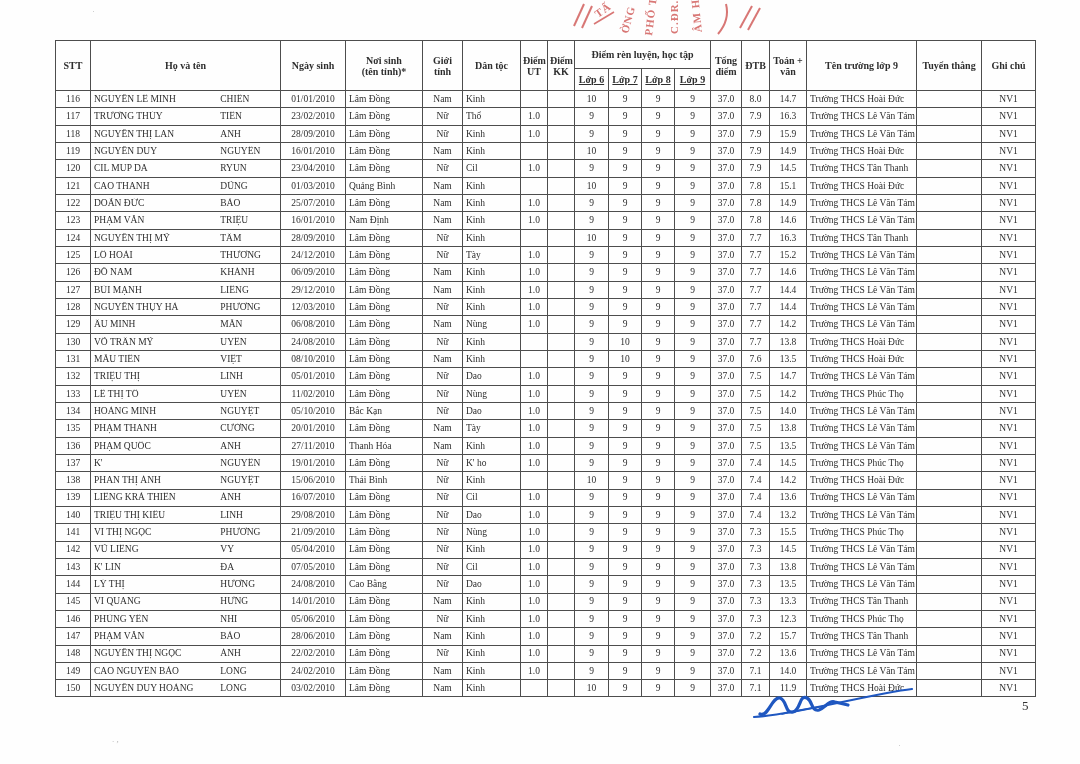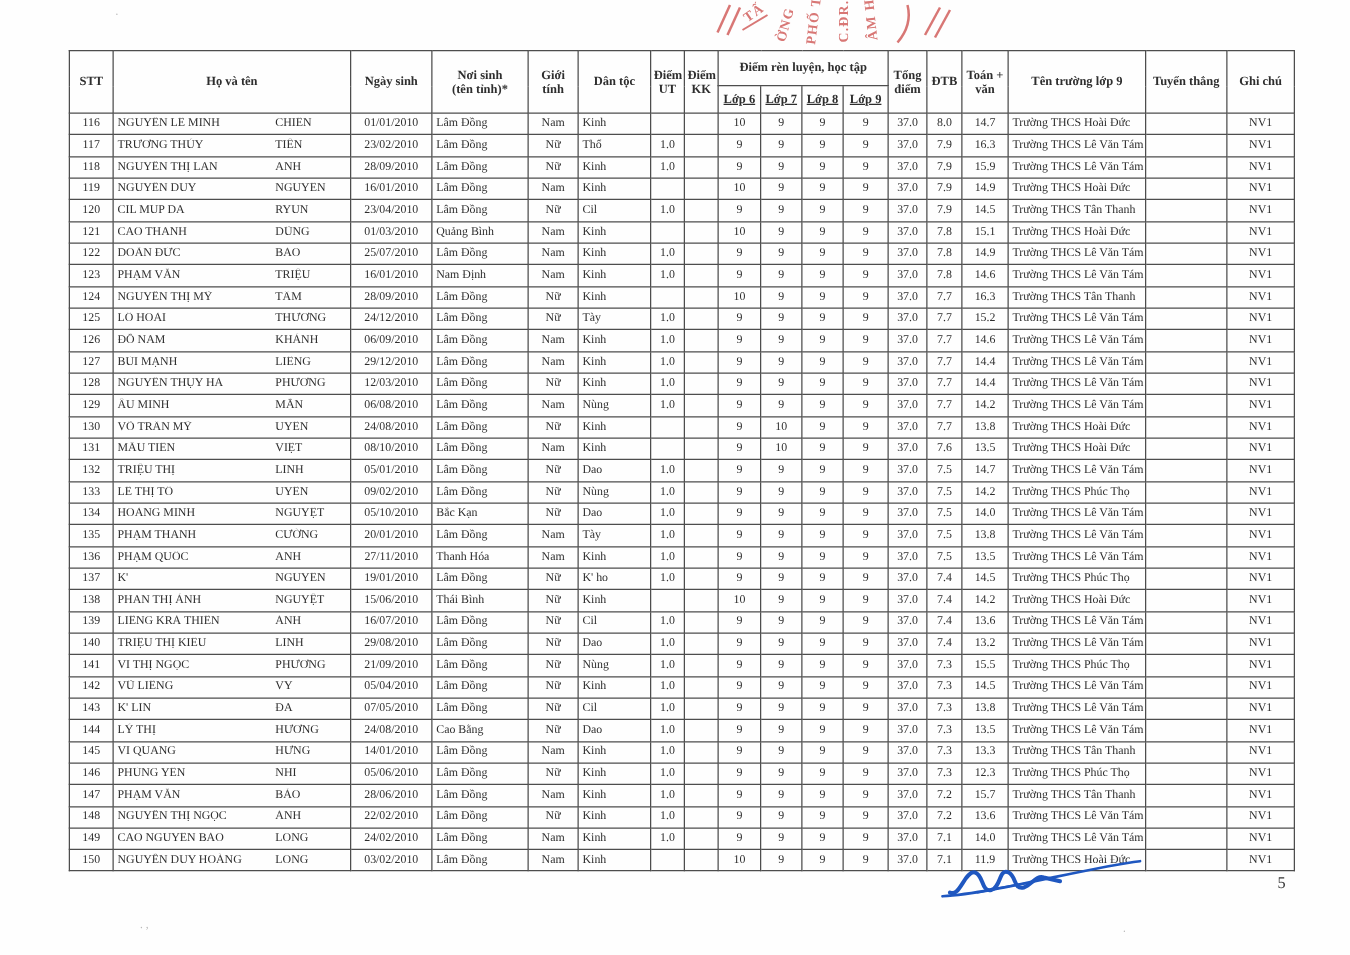--- a/index.html
+++ b/index.html
@@ -552,21 +552,21 @@
           <td class="c-ghi_chu">NV1</td>
         </tr>
         <tr>
           <td class="c-stt">133</td>
           <td class="c-ho_ten">
             <div class="name-wrap">
               <span class="ho">LÊ THỊ TỐ</span>
               <span class="ten">UYÊN</span>
             </div>
           </td>
-          <td class="c-ngay_sinh">09/02/2010</td>
+          <td class="c-ngay_sinh">11/02/2010</td>
           <td class="c-noi_sinh">Lâm Đồng</td>
           <td class="c-gioi_tinh">Nữ</td>
           <td class="c-dan_toc">Nùng</td>
           <td class="c-diem_ut">1.0</td>
           <td class="c-diem_kk"></td>
           <td class="c-lop6">9</td>
           <td class="c-lop7">9</td>
           <td class="c-lop8">9</td>
           <td class="c-lop9">9</td>
           <td class="c-tong_diem">37.0</td>

